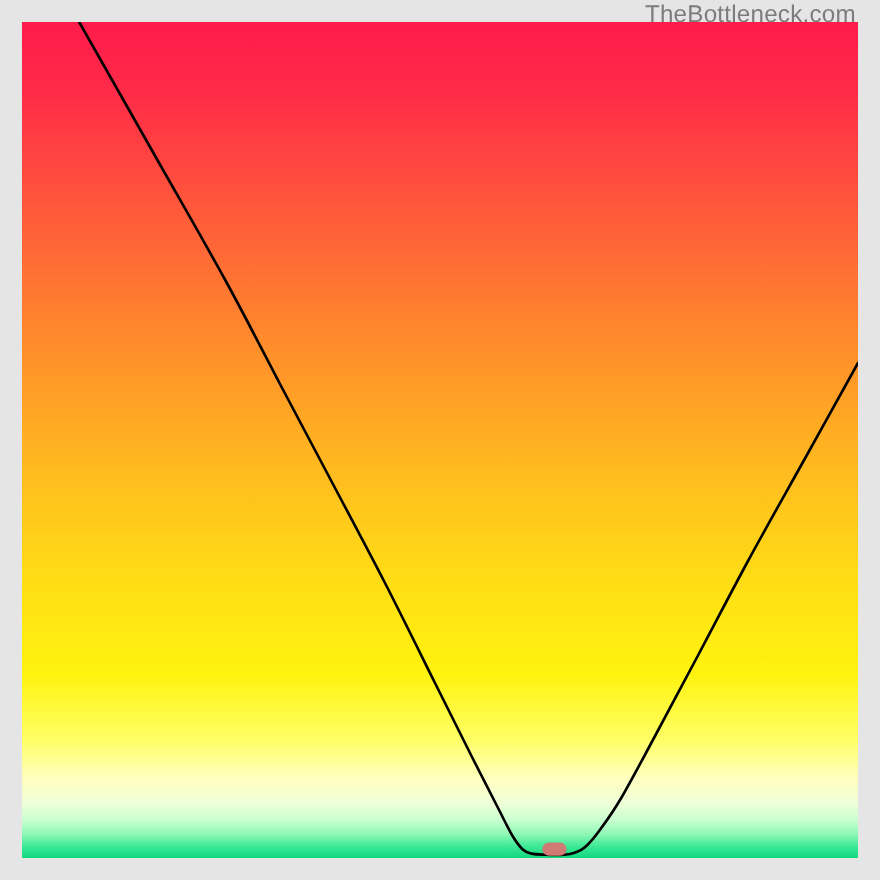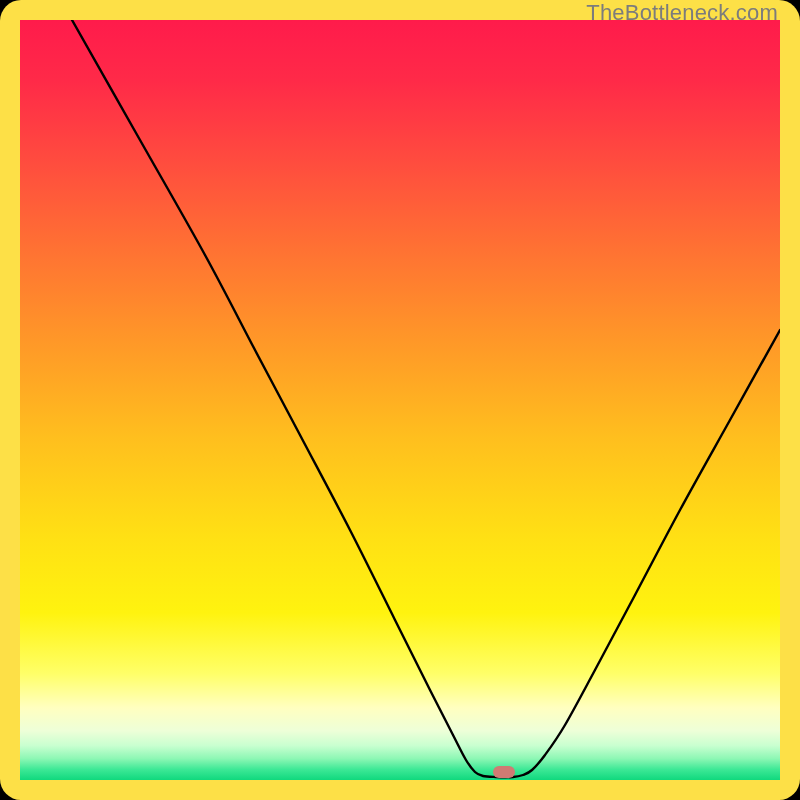--- a/index.html
+++ b/index.html
@@ -9,22 +9,21 @@
     height: 800px;
     background: #000000;
     overflow: hidden;
   }
   .frame {
     position: absolute;
     left: 0;
     top: 0;
     width: 800px;
     height: 800px;
-    background: #fde047;
-    border-radius: 21px;
+    background: #e5e5e5;
   }
   .plot-area {
     position: absolute;
     left: 20px;
     top: 20px;
     width: 760px;
     height: 760px;
     overflow: hidden;
   }
   .watermark {

